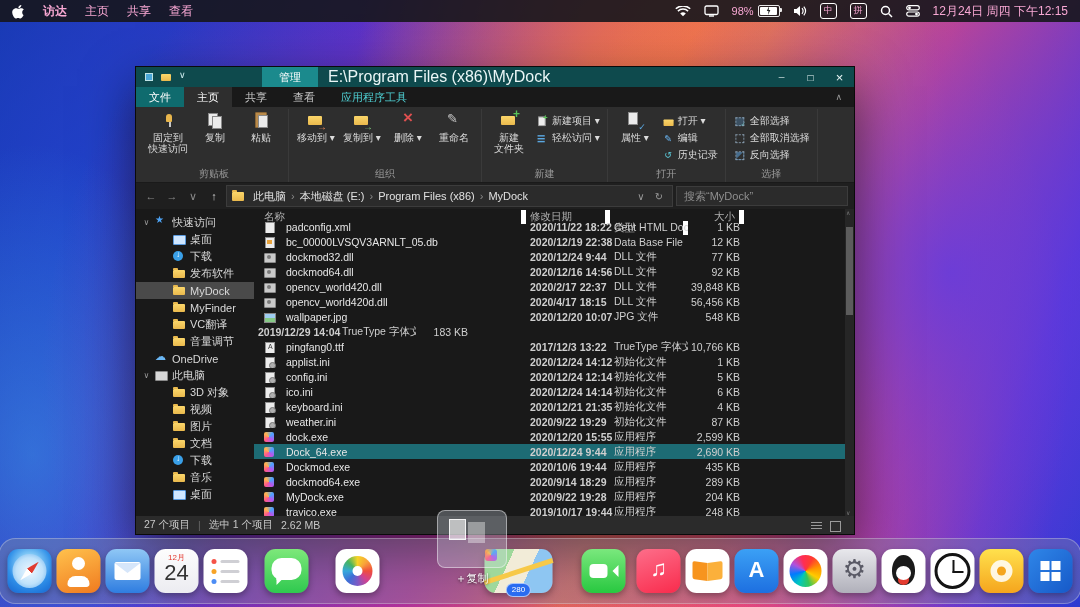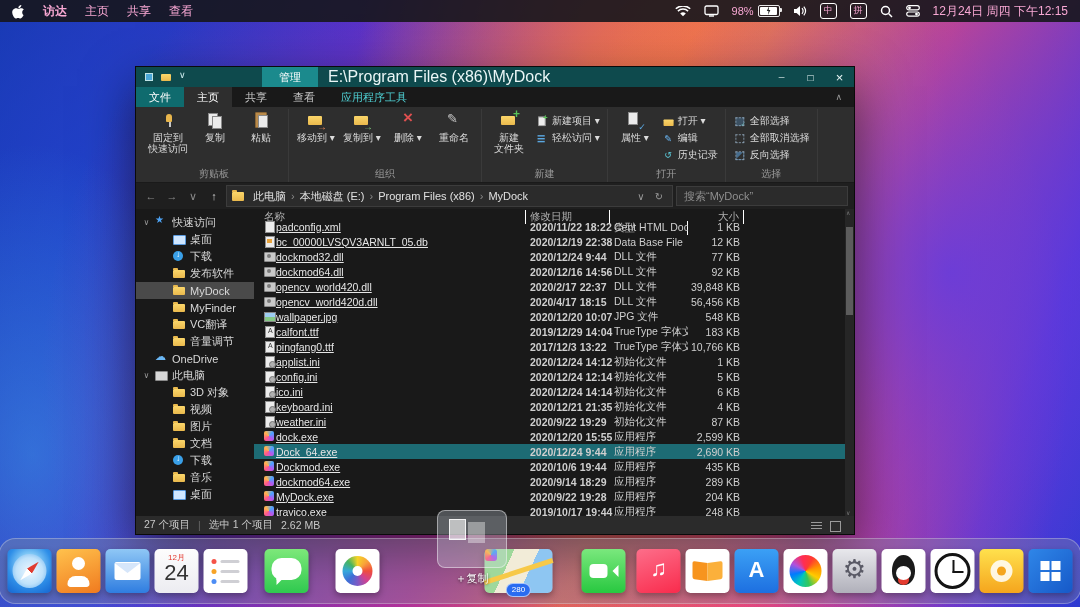--- a/index.html
+++ b/index.html
@@ -127,26 +127,26 @@
   .si-star::before{content:"★";position:absolute;left:0;top:-3px;font-size:10px;color:#4da3f5;}
   .si-monitor::before{content:"";position:absolute;left:0;top:1px;width:11px;height:8px;background:#cfe6ff;border:1px solid #5a9ade;border-radius:1px;}
   .si-download::before{content:"";position:absolute;left:0;top:0;width:10px;height:10px;border-radius:50%;background:#3aa0e8;}
   .si-download::after{content:"↓";position:absolute;left:3px;top:-1px;font-size:8px;color:#fff;}
   .si-cloud::before{content:"☁";position:absolute;left:0;top:-3px;font-size:11px;color:#6ab7f5;}
   .si-pc::before{content:"";position:absolute;left:0;top:1px;width:11px;height:8px;background:#d8d8d8;border:1px solid #8a8a8a;border-radius:1px;}
   .slab{overflow:hidden;text-overflow:ellipsis;}
   
   .filearea{flex:1;display:flex;flex-direction:column;overflow:hidden;}
   .cols{height:16px;flex:none;display:flex;color:#b0b0b0;font-size:10.5px;align-items:center;}
-  .colh{border-right:1px solid #ffffff;box-sizing:border-box;padding-left:10px;}
+  .colh{border-right:5px solid #ffffff;box-sizing:border-box;padding-left:10px;}
   .c0{width:272px;}.c1{width:84px;padding-left:4px;}.c2{width:78px;padding-left:4px;margin-top:22px;}.c3{width:56px;text-align:right;padding-right:4px;padding-left:0;}
   .rows{flex:1;overflow:hidden;margin-top:-6px;}
   .row{height:15px;display:flex;align-items:center;font-size:10.5px;}
   .row.sel{background:#1d6b74;}
-  .c-name{width:272px;display:flex;align-items:flex-start;gap:1px;padding-left:10px;box-sizing:border-box;color:#e6e6e6;white-space:nowrap;overflow:hidden;text-decoration:underline;}
+  .c-name{width:272px;display:flex;align-items:flex-end;gap:11px;padding-left:10px;box-sizing:border-box;color:#e6e6e6;white-space:nowrap;overflow:hidden;}
   .c-date{width:84px;padding-left:4px;box-sizing:border-box;color:#cfcfcf;white-space:nowrap;font-weight:bold;}
   .c-type{width:78px;padding-left:4px;box-sizing:border-box;color:#cfcfcf;white-space:nowrap;overflow:hidden;}
   .c-size{width:56px;text-align:right;padding-right:4px;box-sizing:border-box;color:#cfcfcf;white-space:nowrap;}
   .fi{width:11px;height:11px;position:relative;flex:none;}
   .fi-doc::before,.fi-db::before,.fi-font::before,.fi-ini::before{content:"";position:absolute;left:1px;top:0;width:8px;height:10px;background:#ececec;border:1px solid #909090;}
   .fi-font::after{content:"A";position:absolute;left:4px;top:1px;font-size:7px;color:#333;}
   .fi-ini::after{content:"";position:absolute;right:-1px;bottom:-1px;width:5px;height:5px;border-radius:50%;background:#b0b0b0;border:1px solid #777;}
   .fi-db::after{content:"";position:absolute;left:3px;top:3px;width:5px;height:4px;background:#e8a33c;}
   .fi-dll::before{content:"";position:absolute;left:0;top:1px;width:10px;height:8px;background:#c9c9c9;border:1px solid #8a8a8a;border-radius:1px;}
   .fi-dll::after{content:"";position:absolute;left:3px;top:3px;width:4px;height:4px;border-radius:50%;background:#7a7a7a;}
@@ -161,21 +161,21 @@
   .status{height:18px;flex:none;background:#2b2b2b;display:flex;align-items:center;padding:0 8px;color:#c8c8c8;font-size:10.5px;gap:8px;}
   .st-sep{color:#666;}
   .st-views{margin-left:auto;display:flex;gap:6px;margin-right:4px;}
   .vw{width:13px;height:11px;position:relative;}
   .vw-list::before{content:"";position:absolute;left:1px;top:2px;width:11px;height:1.5px;background:#9a9a9a;box-shadow:0 3px 0 #9a9a9a,0 6px 0 #9a9a9a;}
   .vw-thumb::before{content:"";position:absolute;left:1px;top:1px;width:9px;height:9px;border:1px solid #9a9a9a;}
   
   #dock{position:absolute;left:50%;bottom:3px;transform:translateX(-50%);height:64px;z-index:30;
     background:rgba(135,140,155,.35);border:1px solid rgba(255,255,255,.28);border-radius:17px;
     display:flex;align-items:center;padding:0 8px;gap:5px;}
-  .dicon{width:44px;height:44px;border-radius:5px;position:relative;flex:none;box-shadow:0 3px 6px rgba(0,0,0,.30);}
+  .dicon{width:44px;height:44px;border-radius:11px;position:relative;flex:none;box-shadow:0 3px 6px rgba(0,0,0,.30);}
   .dicon:nth-child(6){margin-left:12px;}
   .dicon:nth-child(7){margin-left:22px;}
   .dicon:nth-child(8){margin-left:100px;}
   .dicon:nth-child(9){margin-left:24px;}
   .dicon:nth-child(10){margin-left:6px;}
   .dk-safari{background:radial-gradient(circle at 50% 35%,#cfeeff,#8fd2f8 25%,#2f8fe8 60%,#1565d0);}
   .dk-safari::before{content:"";position:absolute;inset:5px;border-radius:50%;background:radial-gradient(circle,#eaf6ff,#bfe2fb 55%,#5aa8ee);}
   .dk-safari::after{content:"";position:absolute;left:50%;top:50%;width:7px;height:26px;transform:translate(-50%,-50%) rotate(45deg);
     background:linear-gradient(#e03b30 50%,#fff 50%);clip-path:polygon(50% 0,100% 50%,50% 100%,0 50%);}
   .dk-orange-app{background:linear-gradient(160deg,#ffc24d,#f07a1f);}
@@ -633,24 +633,20 @@
             <div class="row">
               <div class="c-name">
                 <span class="fi fi-img"></span>
                 <span class="fname">wallpaper.jpg</span>
               </div>
               <div class="c-date">2020/12/20 10:07</div>
               <div class="c-type">JPG 文件</div>
               <div class="c-size">548 KB</div>
             </div>
             <div class="row">
-              <div class="c-name">
-                <span class="fi fi-font"></span>
-                <span class="fname">calfont.ttf</span>
-              </div>
               <div class="c-date">2019/12/29 14:04</div>
               <div class="c-type">TrueType 字体文件</div>
               <div class="c-size">183 KB</div>
             </div>
             <div class="row">
               <div class="c-name">
                 <span class="fi fi-font"></span>
                 <span class="fname">pingfang0.ttf</span>
               </div>
               <div class="c-date">2017/12/3 13:22</div>

